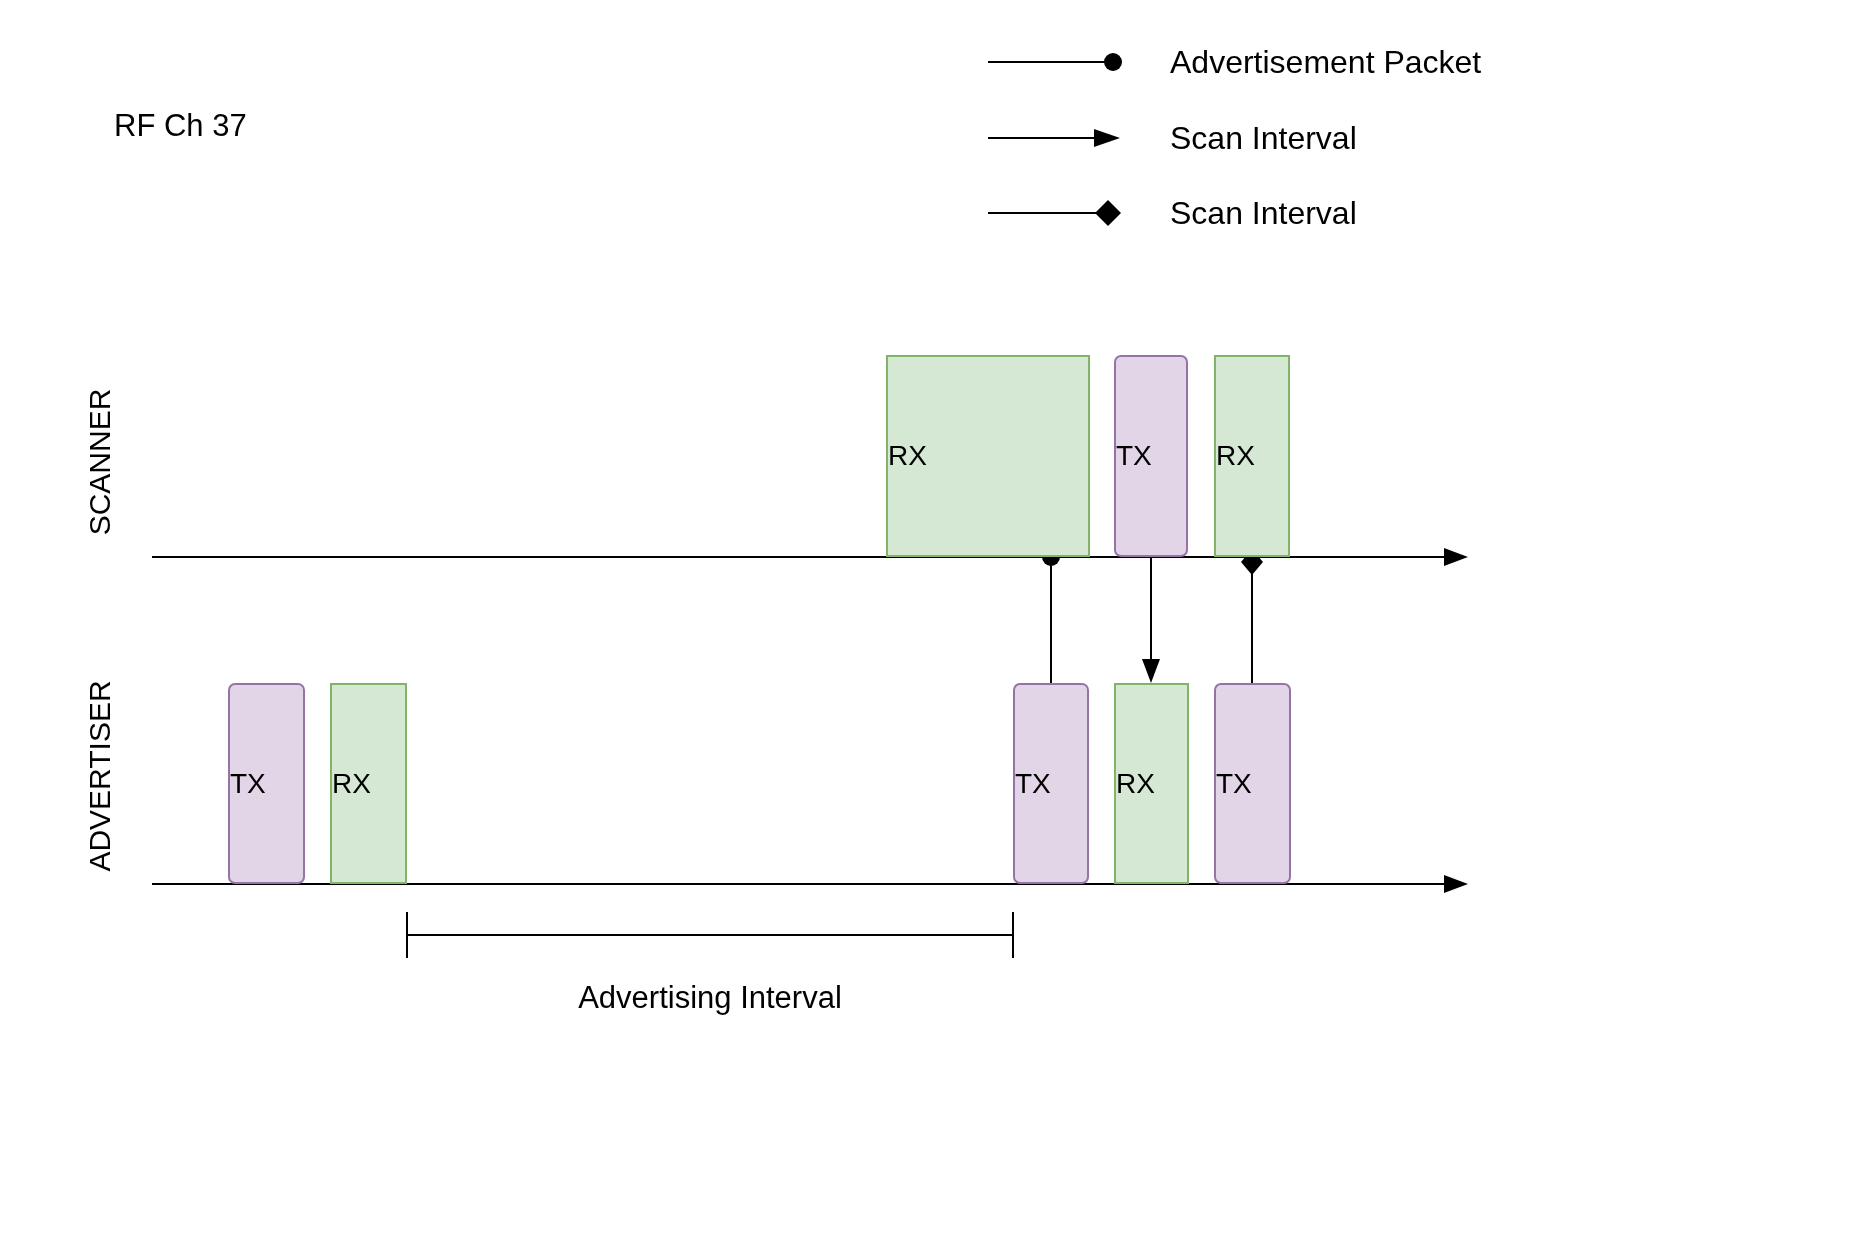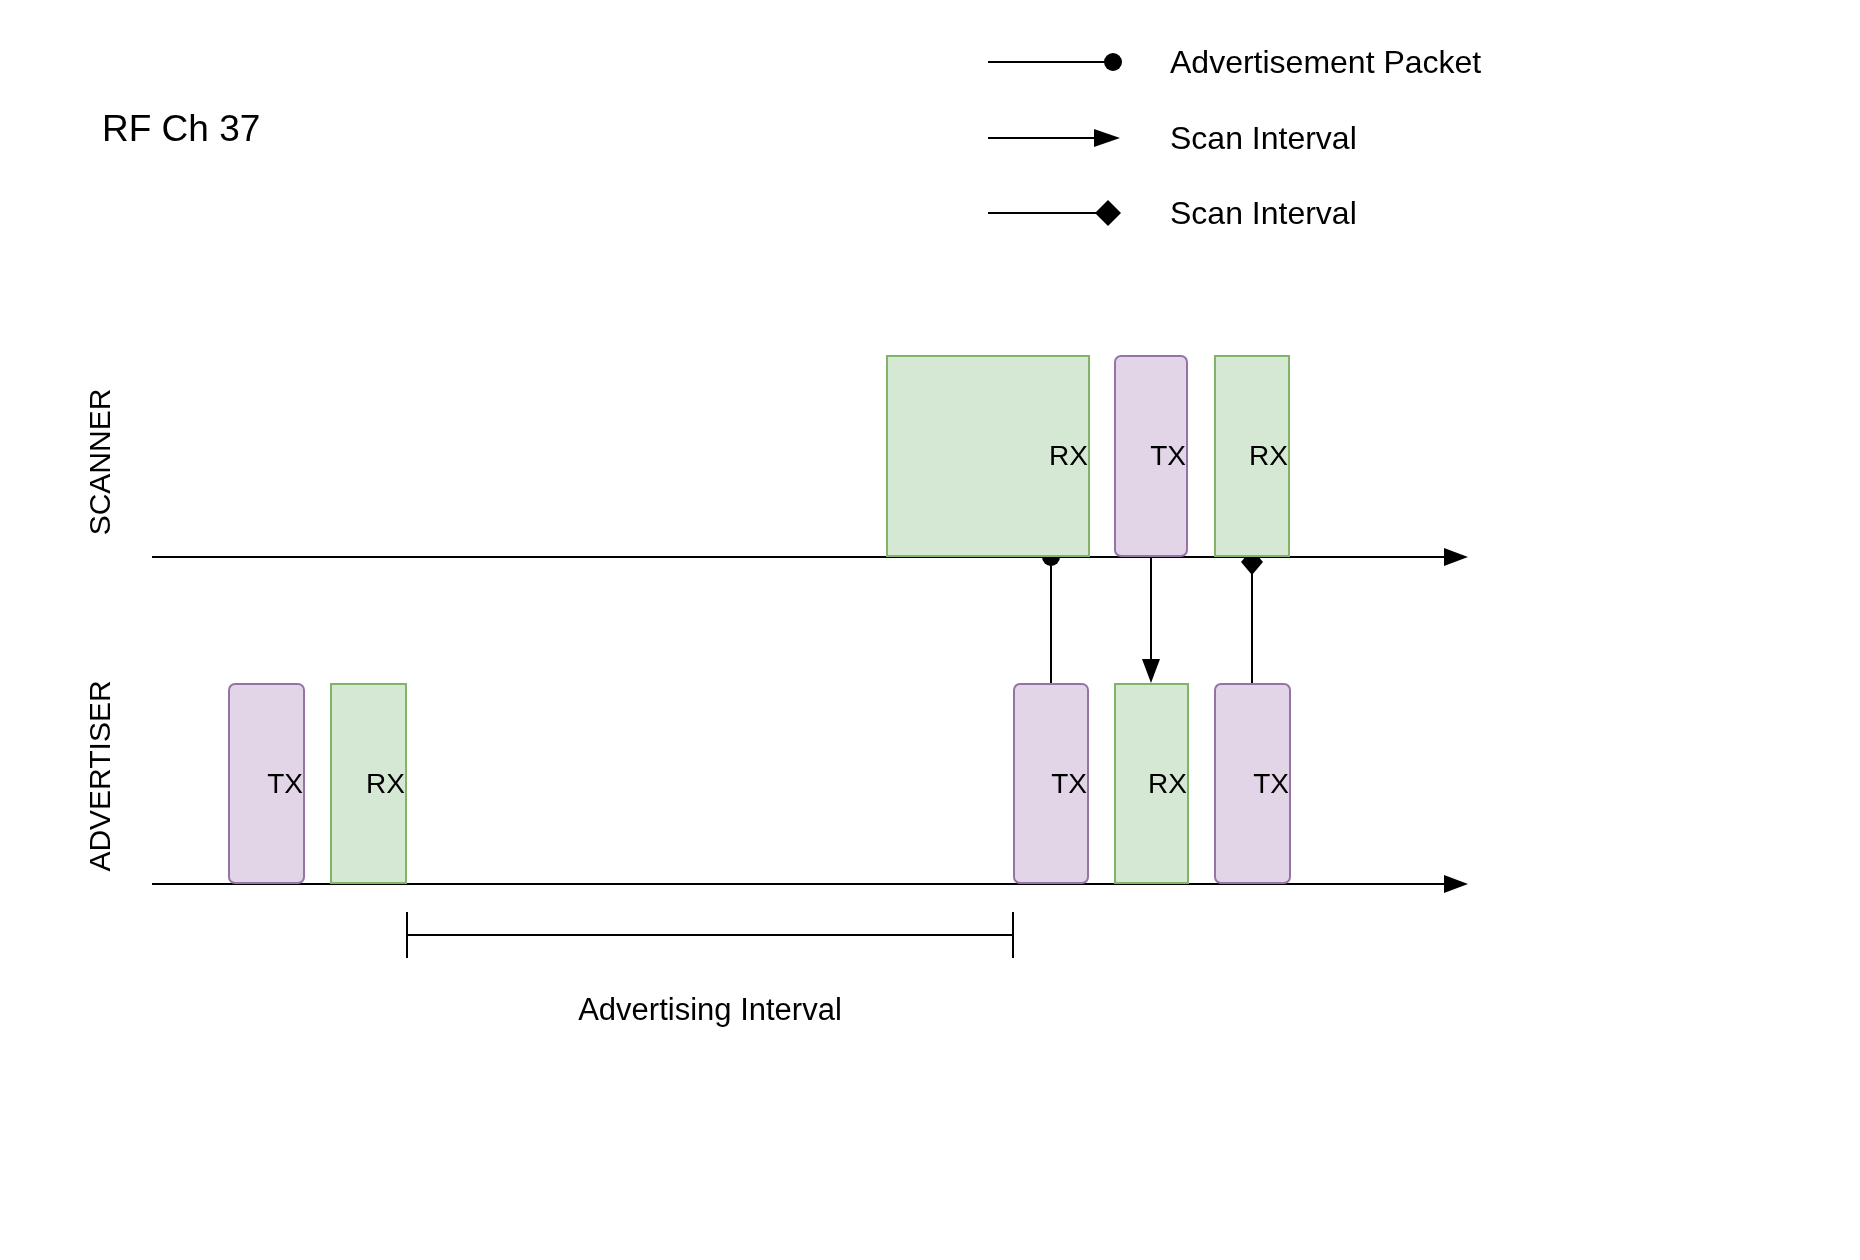--- a/index.html
+++ b/index.html
@@ -10,32 +10,32 @@
     height: 1260px;
     background: #ffffff;
     overflow: hidden;
   }
   .diagram-svg { position: absolute; left: 0; top: 0; }
 
   .box {
     position: absolute;
     display: flex;
     align-items: center;
-    justify-content: flex-end;
+    justify-content: flex-start;
     font-size: 28px;
     box-sizing: border-box;
     border: 2px solid;
   }
   .box.green  { background: #d5e8d4; border-color: #82b366; }
   .box.purple { background: #e1d5e7; border-color: #9673a6; border-radius: 7px; }
 
   .rf-label {
     position: absolute;
-    left: 102px; top: 108px;
-    font-size: 37px;
+    left: 114px; top: 108px;
+    font-size: 31px;
   }
   .legend-label {
     position: absolute;
     left: 1170px;
     height: 34px;
     line-height: 34px;
     font-size: 32px;
     white-space: nowrap;
   }
   .lane-label {
@@ -48,21 +48,20 @@
     transform: rotate(-90deg);
     transform-origin: center center;
     white-space: nowrap;
   }
   .interval-label {
     position: absolute;
     left: 410px; top: 980px;
     width: 600px;
     text-align: center;
     font-size: 31px;
-    margin-top: 12px;
   }
 </style>
 </head>
 <body>
 
 <div class="canvas">
 
   <svg class="diagram-svg" width="1860" height="1260" viewBox="0 0 1860 1260">
 
     <line x1="152" y1="557" x2="1448" y2="557" stroke="#000" stroke-width="2"></line>

